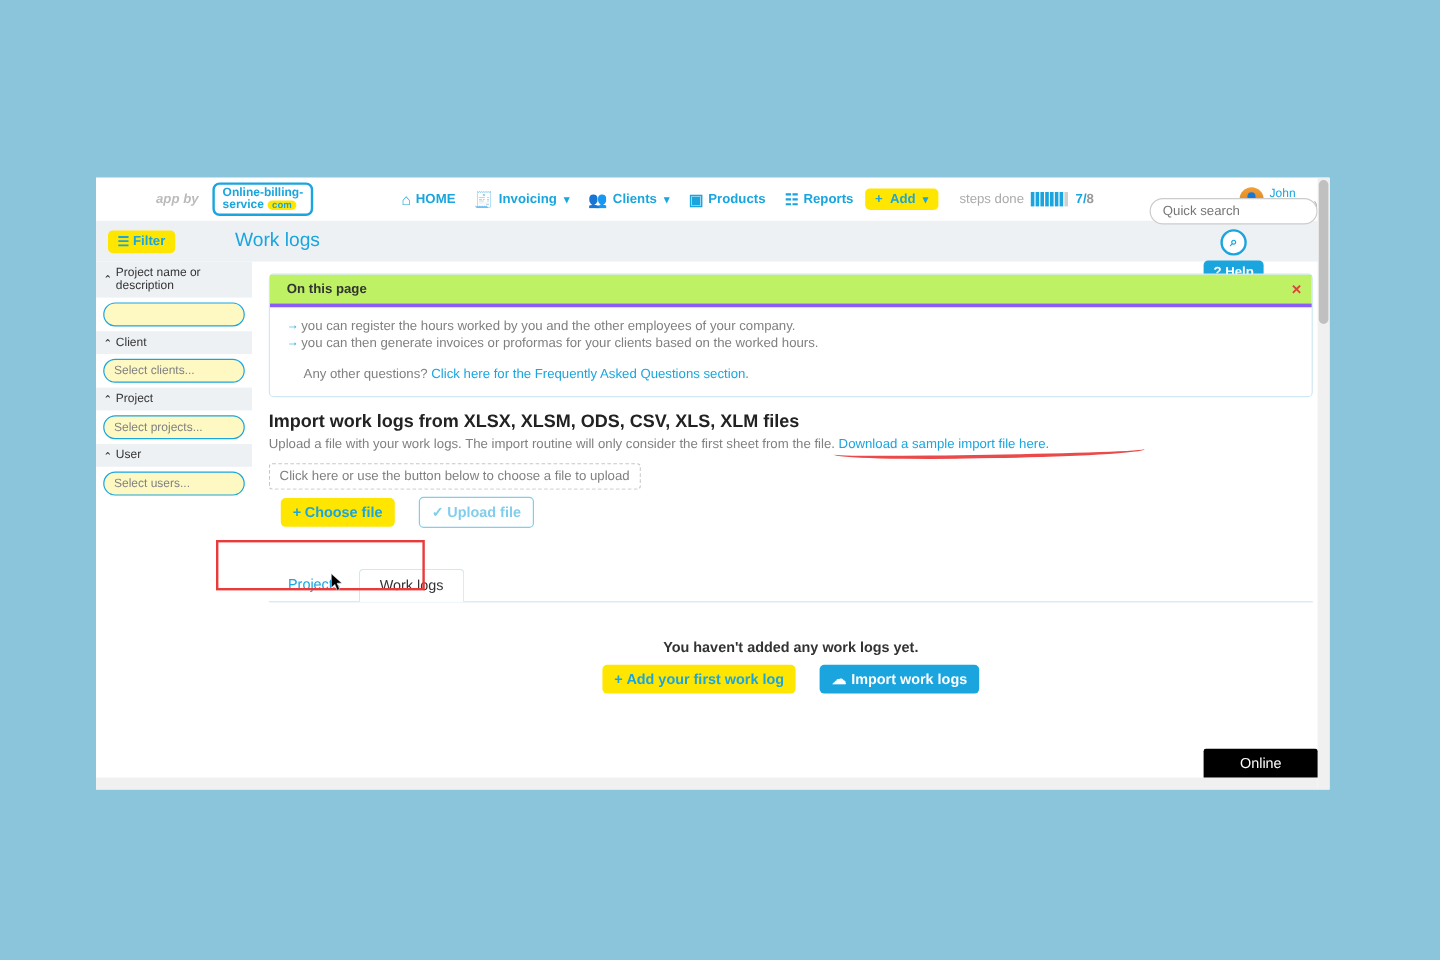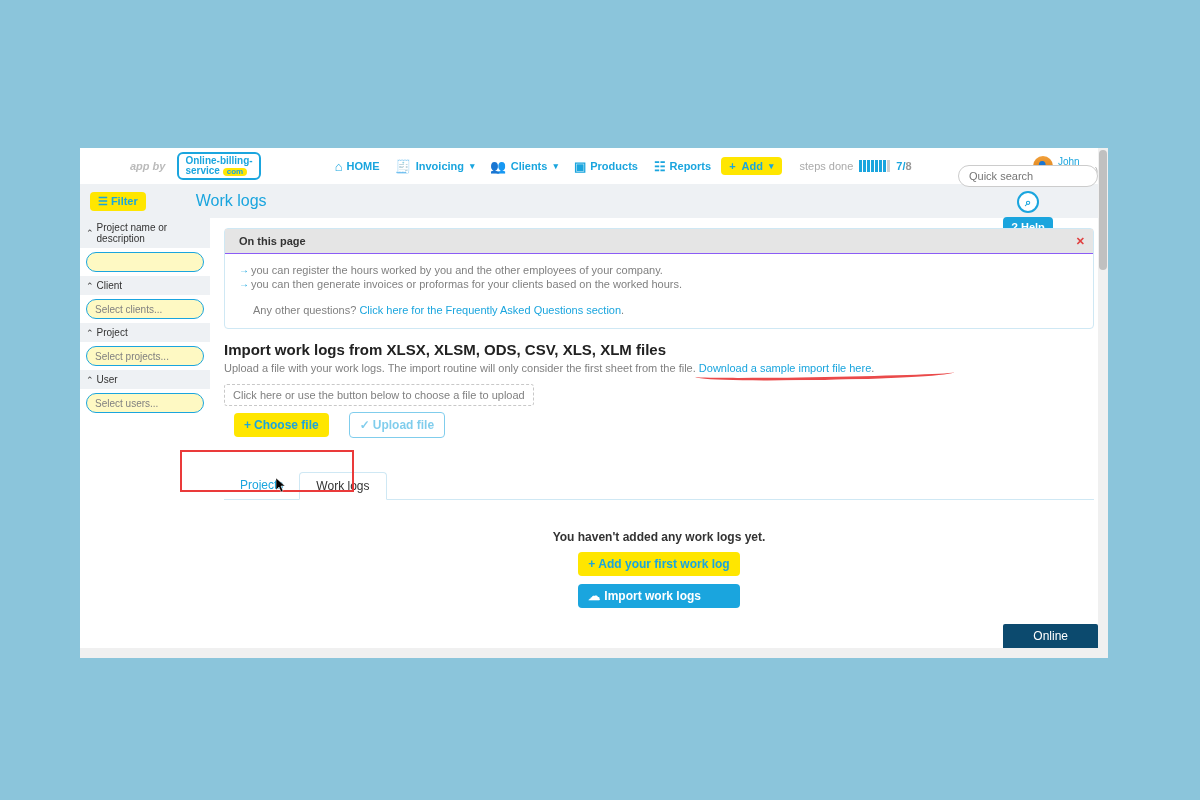--- a/index.html
+++ b/index.html
@@ -49,21 +49,21 @@
 
 .body { display: flex; height: calc(100% - 70px - 10px); }
 .sidebar { width: 130px; background: #fff; flex-shrink: 0; }
 .sb-sec-h { background: #eef1f4; padding: 4px 6px; font-size: 10px; color: #333; display: flex; align-items: center; gap: 3px; cursor: pointer; }
 .sb-sec-h::before { content: '⌃'; font-size: 9px; }
 .sb-input { margin: 4px 6px; }
 .sb-input input, .sb-input div.sel { width: 100%; height: 20px; border: 1px solid #1aa5de; border-radius: 10px; padding: 0 8px; font-size: 10px; color: #808080; background: #fef9c3; display: flex; align-items: center; }
 
 .main { flex: 1; padding: 10px 14px; position: relative; }
 .panel { border: 1px solid #cfe8f4; border-radius: 4px; background: #fff; padding: 0; margin-bottom: 12px; }
-.panel-h { background: #e5e5e5; padding: 6px 14px; font-weight: bold; font-size: 11px; border-bottom: 1px solid #8b5cf6; position: relative; }
+.panel-h { background: #bef264; padding: 6px 14px; font-weight: bold; font-size: 11px; border-bottom: 3px solid #8b5cf6; position: relative; }
 .panel-close { position: absolute; right: 8px; top: 6px; color: #e04040; cursor: pointer; font-weight: bold; }
 .panel-body { padding: 8px 14px 12px; }
 .panel-body .arrow-line { color: #808080; font-size: 11px; margin: 2px 0; padding-left: 12px; position: relative; }
 .panel-body .arrow-line::before { content: '→'; position: absolute; left: 0; color: #1aa5de; font-size: 10px; }
 .panel-body .faq-line { margin-top: 14px; color: #808080; padding-left: 14px; }
 .panel-body .faq-line a { color: #1aa5de; text-decoration: none; }
 
 .section-title { font-size: 15px; font-weight: bold; color: #222; margin: 6px 0 4px; }
 .section-desc { color: #808080; font-size: 11px; }
 .section-desc a { color: #1aa5de; text-decoration: none; }
@@ -82,21 +82,21 @@
 
 .tabs { margin-top: 34px; border-bottom: 1px solid #cfe8f4; display: flex; }
 .tab { padding: 6px 16px; color: #1aa5de; font-size: 12px; cursor: pointer; }
 .tab.active { border: 1px solid #cfe8f4; border-bottom: 1px solid #fff; background: #fff; border-radius: 4px 4px 0 0; color: #333; margin-bottom: -1px; }
 
 .empty { text-align: center; padding: 30px 0; }
 .empty-msg { color: #333; font-size: 12px; font-weight: bold; margin-bottom: 8px; }
 .btn-blue { background: #1aa5de; color: #fff; border-radius: 4px; padding: 5px 10px; font-weight: bold; display: inline-flex; align-items: center; gap: 4px; cursor: pointer; font-size: 12px; }
 .btn-blue::before { content: '☁'; }
 
-.online-badge { position: absolute; right: 10px; bottom: 10px; background: #0c4a6e; color: #fff; padding: 5px 30px; font-size: 12px; border-radius: 2px 2px 0 0; }
+.online-badge { position: absolute; right: 10px; bottom: 10px; background: #000000; color: #fff; padding: 5px 30px; font-size: 12px; border-radius: 2px 2px 0 0; }
 
 .cursor-arrow { position: absolute; width: 12px; height: 16px; pointer-events:none; }
 .cursor-arrow svg { display: block; }
 </style>
 </head>
 <body>
 
 <div class="outer">
   <div class="app-frame">
     <div class="scrollbar-v"></div>
@@ -236,21 +236,21 @@
             </svg>
         </div>
 
         <div class="tabs">
           <div class="tab">Projects</div>
           <div class="tab active">Work logs</div>
         </div>
 
         <div class="empty">
           <div class="empty-msg">You haven't added any work logs yet.</div>
-          <div style="display:inline-flex; gap:8px;flex-direction:column;">
+          <div style="display:inline-flex; gap:20px;">
             <div class="btn-yellow">
                 <span>Add your first work log</span>
               </div>
             <div class="btn-blue">
                 <span>Import work logs</span>
               </div>
           </div>
         </div>
       </div>
     </div>

